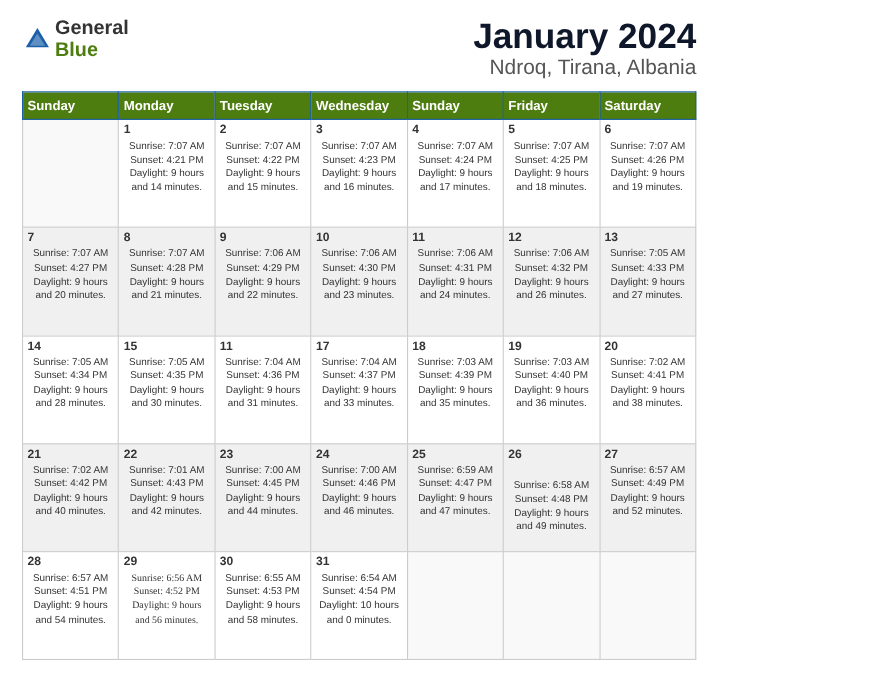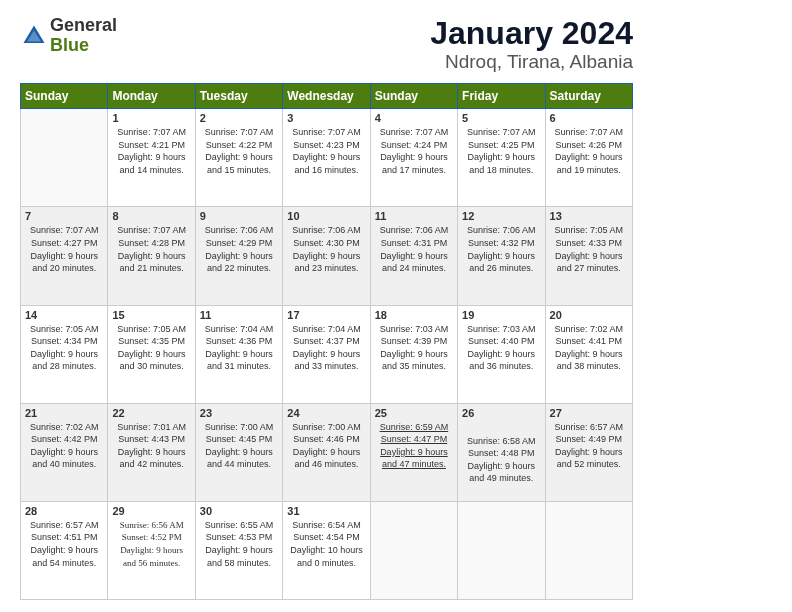--- a/index.html
+++ b/index.html
@@ -315,21 +315,21 @@
           </td>
           <td>
             <span class="day-number">24</span>
             <div class="day-info" style="white-space: pre-line;">Sunrise: 7:00 AM
 Sunset: 4:46 PM
 Daylight: 9 hours
 and 46 minutes.</div>
           </td>
           <td>
             <span class="day-number">25</span>
-            <div class="day-info" style="white-space: pre-line; text-decoration: underline;">Sunrise: 6:59 AM
+            <div class="day-info" style="white-space: pre-line;">Sunrise: 6:59 AM
 Sunset: 4:47 PM
 Daylight: 9 hours
 and 47 minutes.</div>
           </td>
           <td>
             <span class="day-number">26</span>
             <div class="day-info" style="white-space: pre-line; margin-top: 16px;">Sunrise: 6:58 AM
 Sunset: 4:48 PM
 Daylight: 9 hours
 and 49 minutes.</div>

